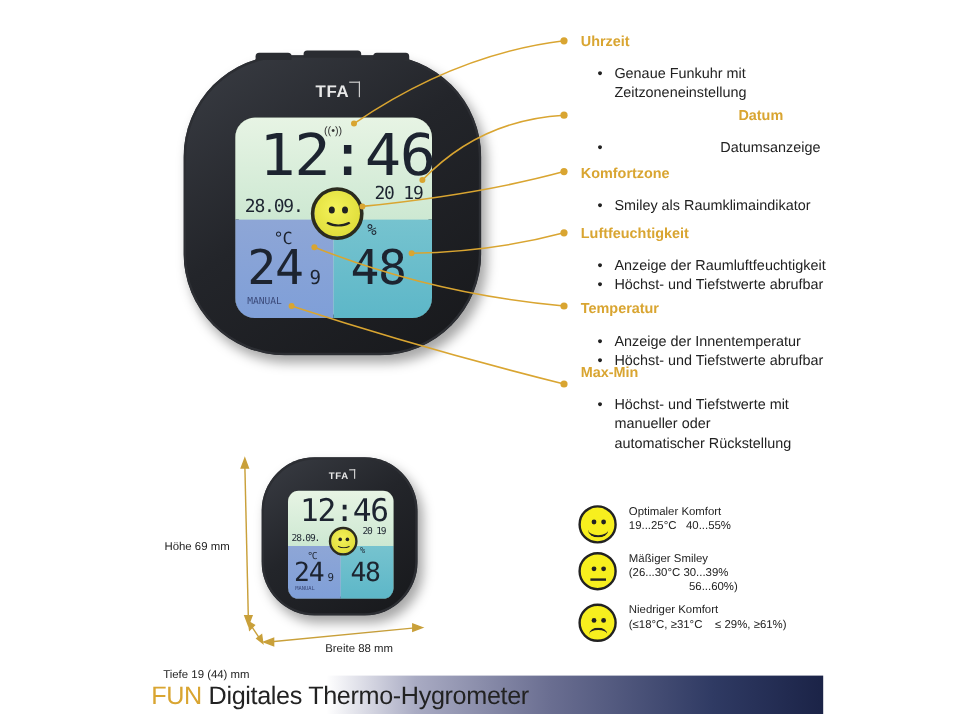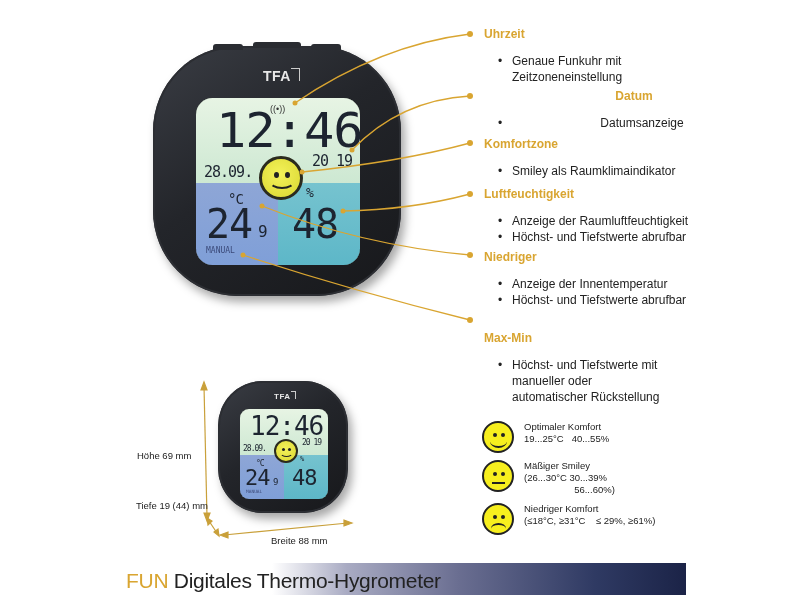--- a/index.html
+++ b/index.html
@@ -141,27 +141,27 @@
     </ul>
 </div>
 <div class="callout" style="top:187px;">
   <div class="title">Luftfeuchtigkeit</div>
   <ul>
     <li>Anzeige der Raumluftfeuchtigkeit</li>
     <li>Höchst- und Tiefstwerte abrufbar</li>
   </ul>
 </div>
 <div class="callout" style="top:250px;">
-  <div class="title">Niedriger</div>
+  <div class="title">Temperatur</div>
   <ul>
     <li>Anzeige der Innentemperatur</li>
     <li>Höchst- und Tiefstwerte abrufbar</li>
   </ul>
 </div>
-<div class="callout" style="top:331px; width:190px;">
+<div class="callout" style="top:303px; width:190px;">
   <div class="title">Max-Min</div>
   <ul>
       <li>Höchst- und Tiefstwerte mit manueller oder automatischer Rückstellung</li>
     </ul>
 </div>
 
 <div class="device" style="left:218px; top:381px; width:130px; height:132px;">
   <div class="brand" style="left:56px; top:10px; font-size:8px;">
     <span>TFA</span><span class="box" style="width:4px;height:7px;"></span>
   </div>
@@ -180,21 +180,21 @@
     <div class="seg" style="left:16px; top:51px; font-size:8px;">°C</div>
     <div class="seg" style="left:60px; top:47px; font-size:7px;">%</div>
     <div class="seg" style="left:5px; top:58px; font-size:22px;">24</div>
     <div class="seg" style="left:33px; top:69px; font-size:9px;">9</div>
     <div class="seg" style="left:52px; top:58px; font-size:22px;">48</div>
     <div class="seg" style="left:6px; top:81px; font-size:4.5px; color:#3b4a7a; letter-spacing:0;">MANUAL</div>
   </div>
 </div>
 
 <div class="dimlabel" style="left:137px; top:450px;">Höhe 69 mm</div>
-<div class="dimlabel" style="left:136px; top:500px;">Tiefe 19 (44) mm</div>
+<div class="dimlabel" style="left:136px; top:557px;">Tiefe 19 (44) mm</div>
 <div class="dimlabel" style="left:271px; top:535px;">Breite 88 mm</div>
 
 <div class="leg" style="top:421px;">
   <div class="face">
     <div class="e" style="left:9px;"></div>
       <div class="e" style="left:17px;"></div>
     <div style="position:absolute; left:6px; top:12px; width:17px; height:11px; border-bottom:2px solid #222; border-radius:0 0 50% 50%;"></div>
   </div>
   <div class="txt"><span>Optimaler Komfort</span>
 <span>19...25°C   40...55%</span></div>

